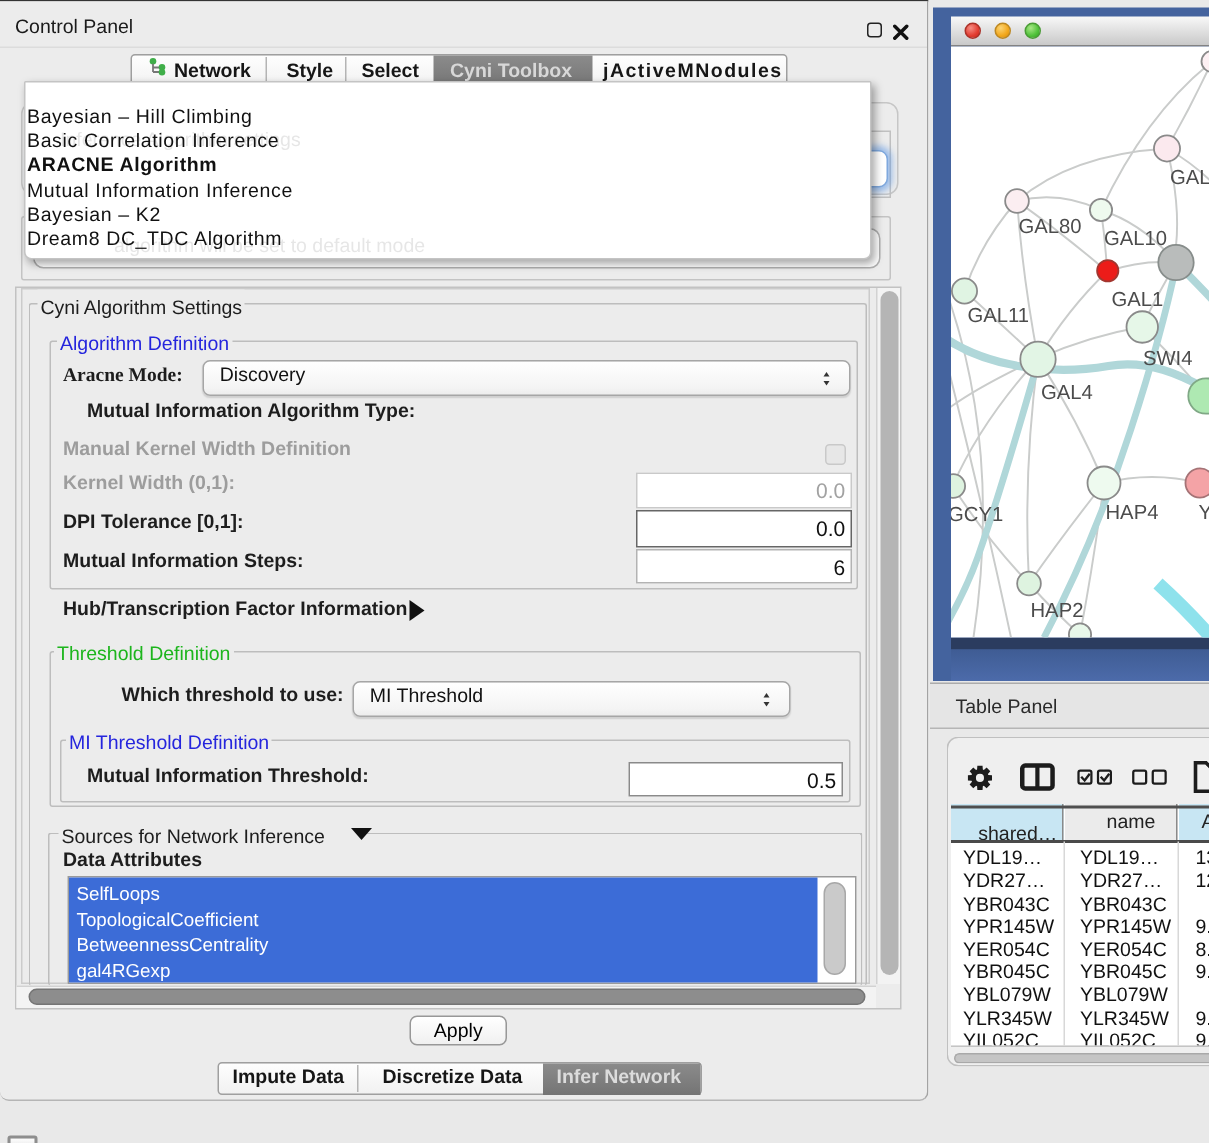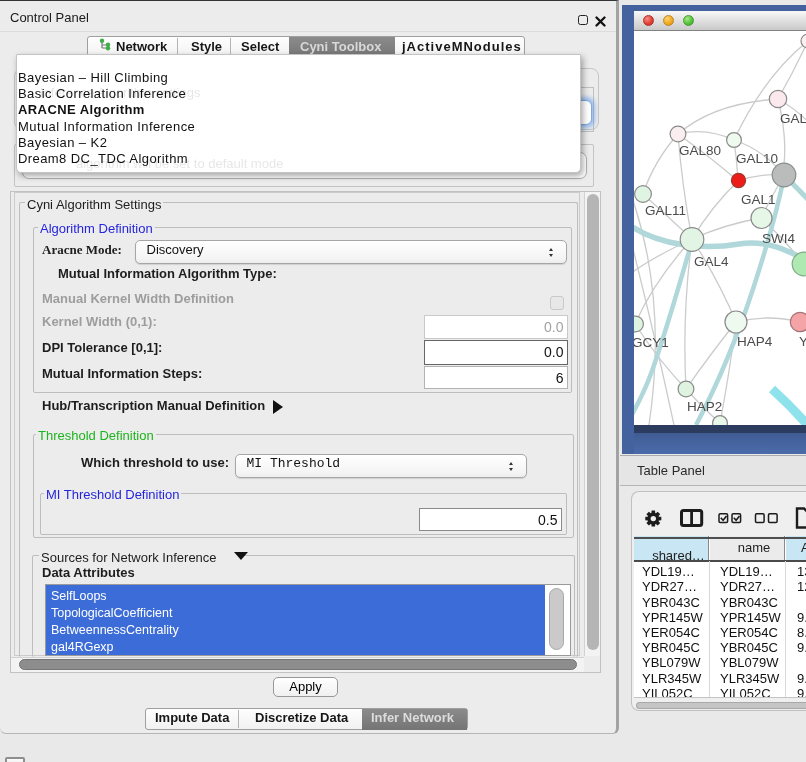--- a/index.html
+++ b/index.html
@@ -18,21 +18,21 @@
 .carr .d { width:0; height:0; border-left:2.9px solid transparent; border-right:2.9px solid transparent;
   border-top:3.8px solid #333; position:absolute; top:12.8px; }
 .tf { position:absolute; background:#fff; font-size:14px; color:#111; text-align:right;
   padding:2.5px 3.5px 0 0; }
 .grp { position:absolute; border:1px solid #bdbdbd; border-radius:2px; }
 </style>
 </head>
 <body>
 
 <div class="abs" id="cp" style="left:0; top:0; width:619px; height:734px; background:#ececec;
-  border-top:1px solid #333; border-right:3px solid #a3a3a3; border-bottom:1px solid #b5b5b5;
+  border-top:1px solid #333; border-right:1px solid #a3a3a3; border-bottom:1px solid #b5b5b5;
   border-radius:0 0 6px 6px;">
 
   <div class="abs" style="left:0; top:0; width:100%; height:31px; background:#ececec; border-bottom:1px solid #dcdcdc;"></div>
   <div class="abs" style="left:10px; top:9px; font-size:13px; color:#1a1a1a;">Control Panel</div>
   <div class="abs" style="left:578px; top:14px; width:10px; height:10px; border:1.6px solid #222; border-radius:2.5px;"></div>
   <svg class="abs" style="left:595px; top:15px;" width="11" height="11" viewBox="0 0 11 11">
     <path d="M1.5 1.5 L9.5 9.5 M9.5 1.5 L1.5 9.5" stroke="#111" stroke-width="2.3" stroke-linecap="round"></path>
   </svg>
 
   <div class="abs" style="left:87px; top:35px; width:438px; height:23px; background:linear-gradient(#fefefe,#f1f1f1);
@@ -92,38 +92,39 @@
 
   <div class="lbl dis" style="left:42px; top:313px;">Kernel Width (0,1):</div>
   <div class="tf" style="left:424px; top:314px; width:144px; height:24px; border:1px solid #c9c9c9; color:#a2a2a2;">0.0</div>
 
   <div class="lbl" style="left:42px; top:338.5px;">DPI Tolerance [0,1]:</div>
   <div class="tf" style="left:424px; top:339px; width:144px; height:25px; border:1.5px solid #666;">0.0</div>
 
   <div class="lbl" style="left:42px; top:364.5px;">Mutual Information Steps:</div>
   <div class="tf" style="left:424px; top:365px; width:144px; height:23px; border:1px solid #b3b3b3;">6</div>
 
-  <div class="lbl" style="left:42px; top:396.5px;">Hub/Transcription Manual Definition</div>
+  <div class="lbl" style="left:42px; top:396.5px;">Hub/Transcription Factor Information</div>
   <div class="abs" style="left:273px; top:399px; width:0; height:0; border-top:7px solid transparent;
     border-bottom:7px solid transparent; border-left:10px solid #111;"></div>
 
   <div class="grp" style="left:33px; top:433px; width:541px; height:104px;"></div>
   <div class="glbl" style="left:36px; top:423px; color:#1db51d;">Threshold Definition</div>
 
   <div class="lbl" style="left:81px; top:453.5px;">Which threshold to use:</div>
-  <div class="combo" style="left:235px; top:453px; width:292px; height:24px;font-family:Liberation Mono, monospace;">
+  <div class="combo" style="left:235px; top:453px; width:292px; height:24px;">
     <span class="ct">MI Threshold</span>
     <span class="carr" style="top:0;">
         <span class="u" style="right:7px;"></span>
         <span class="d" style="right:7px;"></span>
       </span>
   </div>
 
   <div class="grp" style="left:40px; top:492px; width:527px; height:42px;"></div>
   <div class="glbl" style="left:44px; top:482px; color:#2525dd;">MI Threshold Definition</div>
+  <div class="lbl" style="left:58px; top:507.5px;">Mutual Information Threshold:</div>
   <div class="tf" style="left:419px; top:507px; width:143px; height:23px; border:1px solid #8a8a8a;">0.5</div>
 
   <div class="grp" style="left:32px; top:554px; width:543px; height:102px; border-bottom:none;"></div>
   <div class="glbl" style="left:39px; top:545px; color:#1d1d1d; padding-right:24px;">Sources for Network Inference</div>
   <div class="abs" style="left:234px; top:551px; width:0; height:0; border-left:7px solid transparent;
     border-right:7px solid transparent; border-top:8px solid #111;"></div>
   <div class="lbl" style="left:42px; top:563.5px;">Data Attributes</div>
 
   <div class="abs" style="left:45px; top:583px; width:526px; height:72px; background:#fff; border:1px solid #9a9a9a;"></div>
   <div class="abs" style="left:46px; top:584px; width:499px; height:70px; background:#3c6cd7;"></div>

